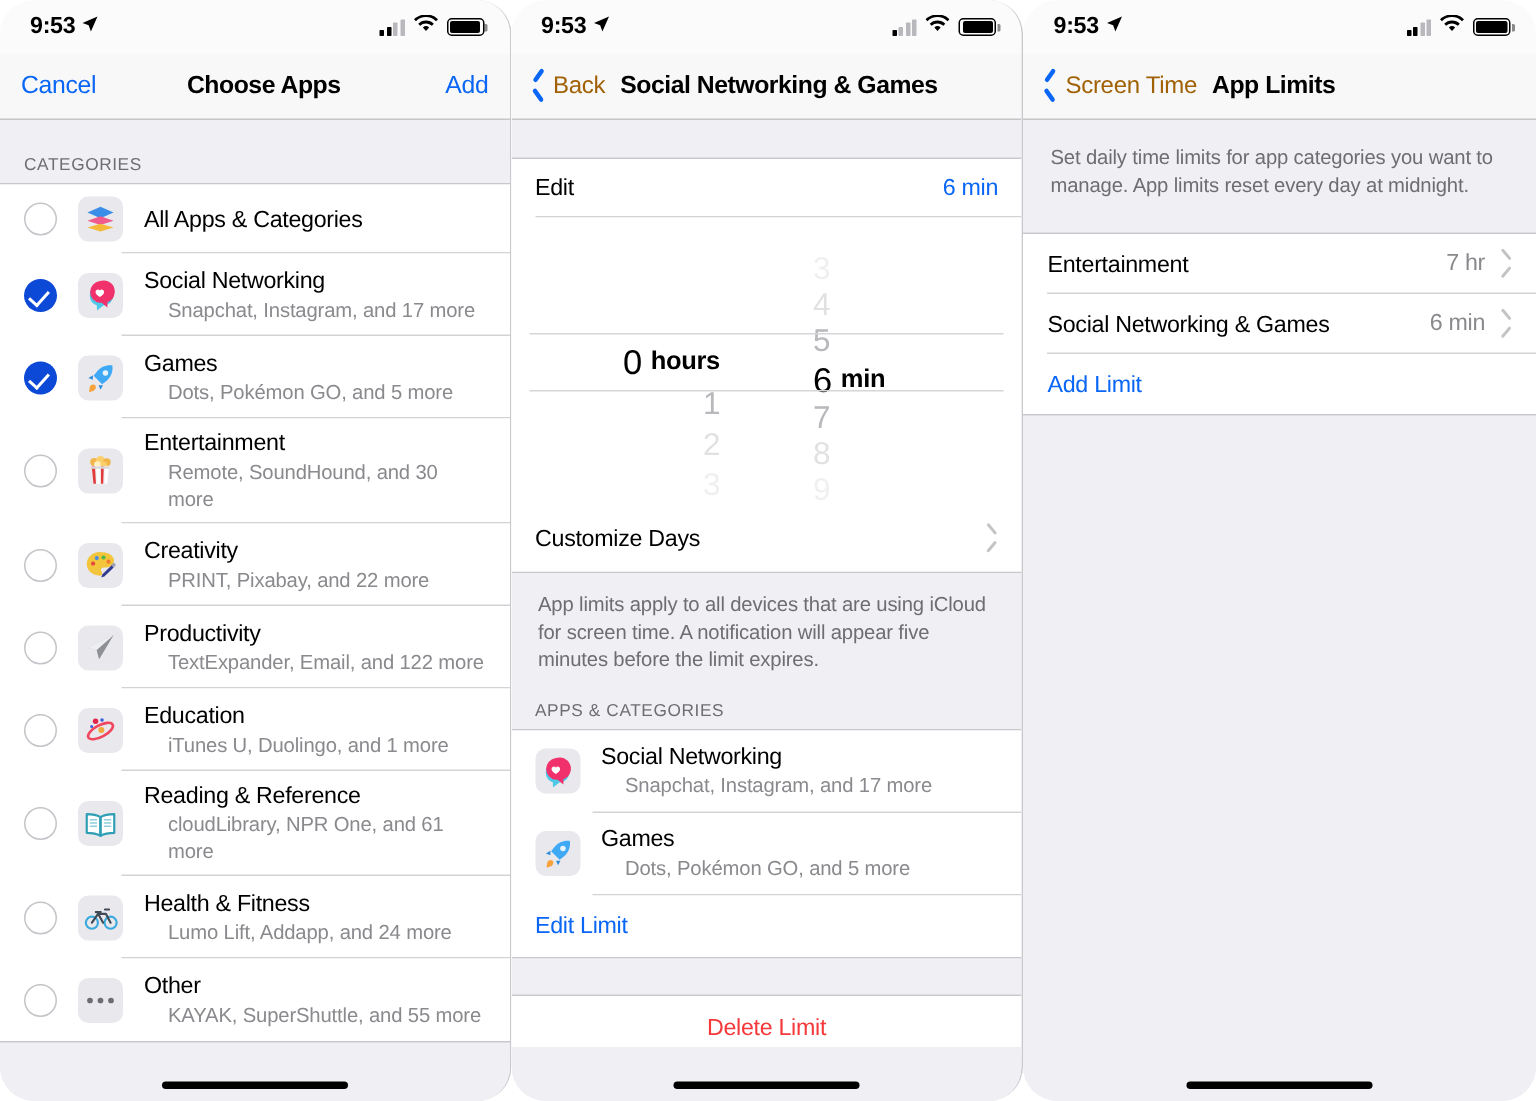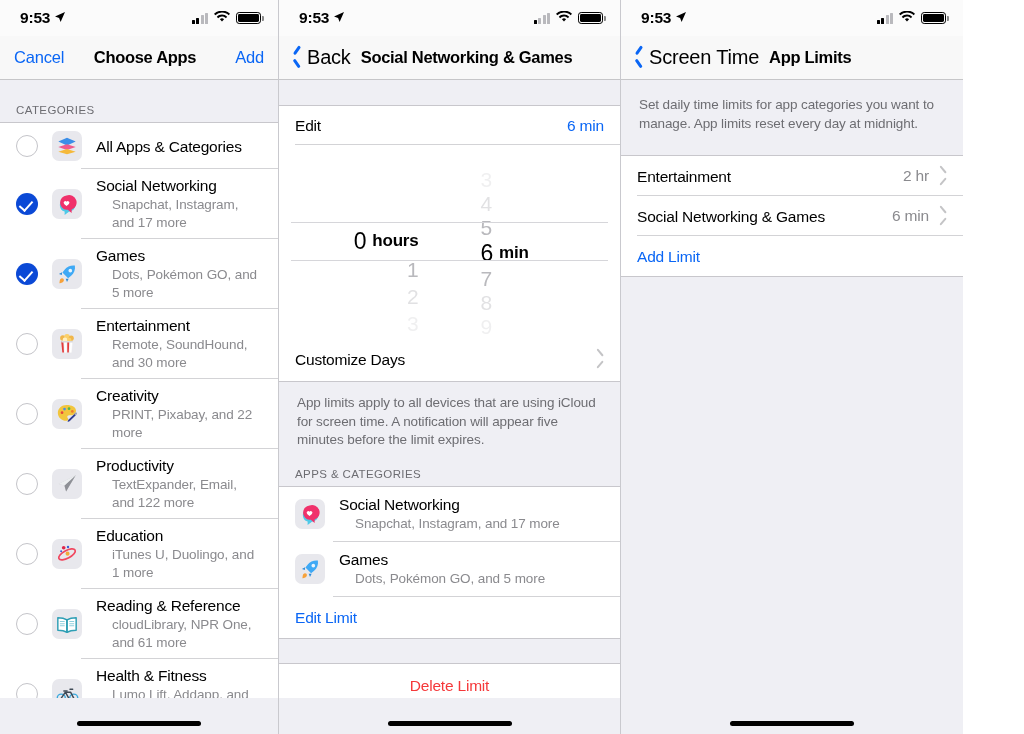--- a/index.html
+++ b/index.html
@@ -5,25 +5,26 @@
   * { box-sizing: border-box; margin: 0; padding: 0; }
   html, body {
     width: 1024px; height: 734px;
     background: #ffffff;
     font-family: "Liberation Sans", sans-serif;
     -webkit-font-smoothing: antialiased;
     overflow: hidden;
   }
   .screens { display: flex; width: 1024px; height: 734px; }
   .phone {
-    width: 279px; height: 734px;
+    width: 341px; height: 734px;
     position: relative;
     background: #ffffff;
     overflow: hidden;
     border-right: 1px solid #c9c9ce;
+    border-radius: 23px;
   }
   .phone:last-child { border-right: none; width: 342px; }
   .phone.mid { width: 342px; }
 
   
   .statusbar {
     height: 36px; display: flex; align-items: center;
     justify-content: space-between;
     padding: 0 17px 0 20px;
     background: #fbfbfb;
@@ -70,21 +71,21 @@
   .chev-left {
     width: 10px; height: 17px; flex: none;
     position: relative;
   }
   .chev-left::before, .chev-left::after {
     content:''; position: absolute; left: 1px; width: 10px; height: 2.6px;
     background: #0a66f5; border-radius: 2px;
   }
   .chev-left::before { top: 4.4px; transform: rotate(-55deg); transform-origin: left center; }
   .chev-left::after  { top: 9.4px; transform: rotate(55deg); transform-origin: left center; }
-  .back-label { font-size: 20px; color: #000000; letter-spacing: -0.2px; }
+  .back-label { font-size: 16px; color: #a16207; letter-spacing: -0.2px; }
   .nav-title.left-of {
     position: static; text-align: left; margin-left: 10px;
   }
 
   
   .scroll { position: absolute; top: 80px; bottom: 0; left: 0; right: 0; background: #efeff4; overflow: hidden; }
   .group-head {
     padding: 24px 16px 6px 16px;
     font-size: 11.5px; color: #6d6d72; letter-spacing: 0.4px;
     background: #efeff4; text-transform: uppercase;
@@ -585,21 +586,21 @@
 
     <div class="scroll">
       <div class="spacer" style="height:16px"></div>
       <div class="footnote" style="padding-top:0;padding-bottom:22px">Set daily time limits for app categories you want to manage. App limits reset every day at midnight.</div>
       <div class="list">
         <div id="s3-limits">
             <div class="row" style="min-height: 40px;">
               <div class="row-text">
                 <div class="row-title">Entertainment</div>
               </div>
-              <div class="row-value">2 hr</div>
+              <div class="row-value">7 hr</div>
               <span class="chev-r"></span>
               <div class="sep" style="left: 16px;"></div>
             </div>
             <div class="row" style="min-height: 40px;">
               <div class="row-text">
                 <div class="row-title">Social Networking &amp; Games</div>
               </div>
               <div class="row-value">6 min</div>
               <span class="chev-r"></span>
               <div class="sep" style="left: 16px;"></div>

